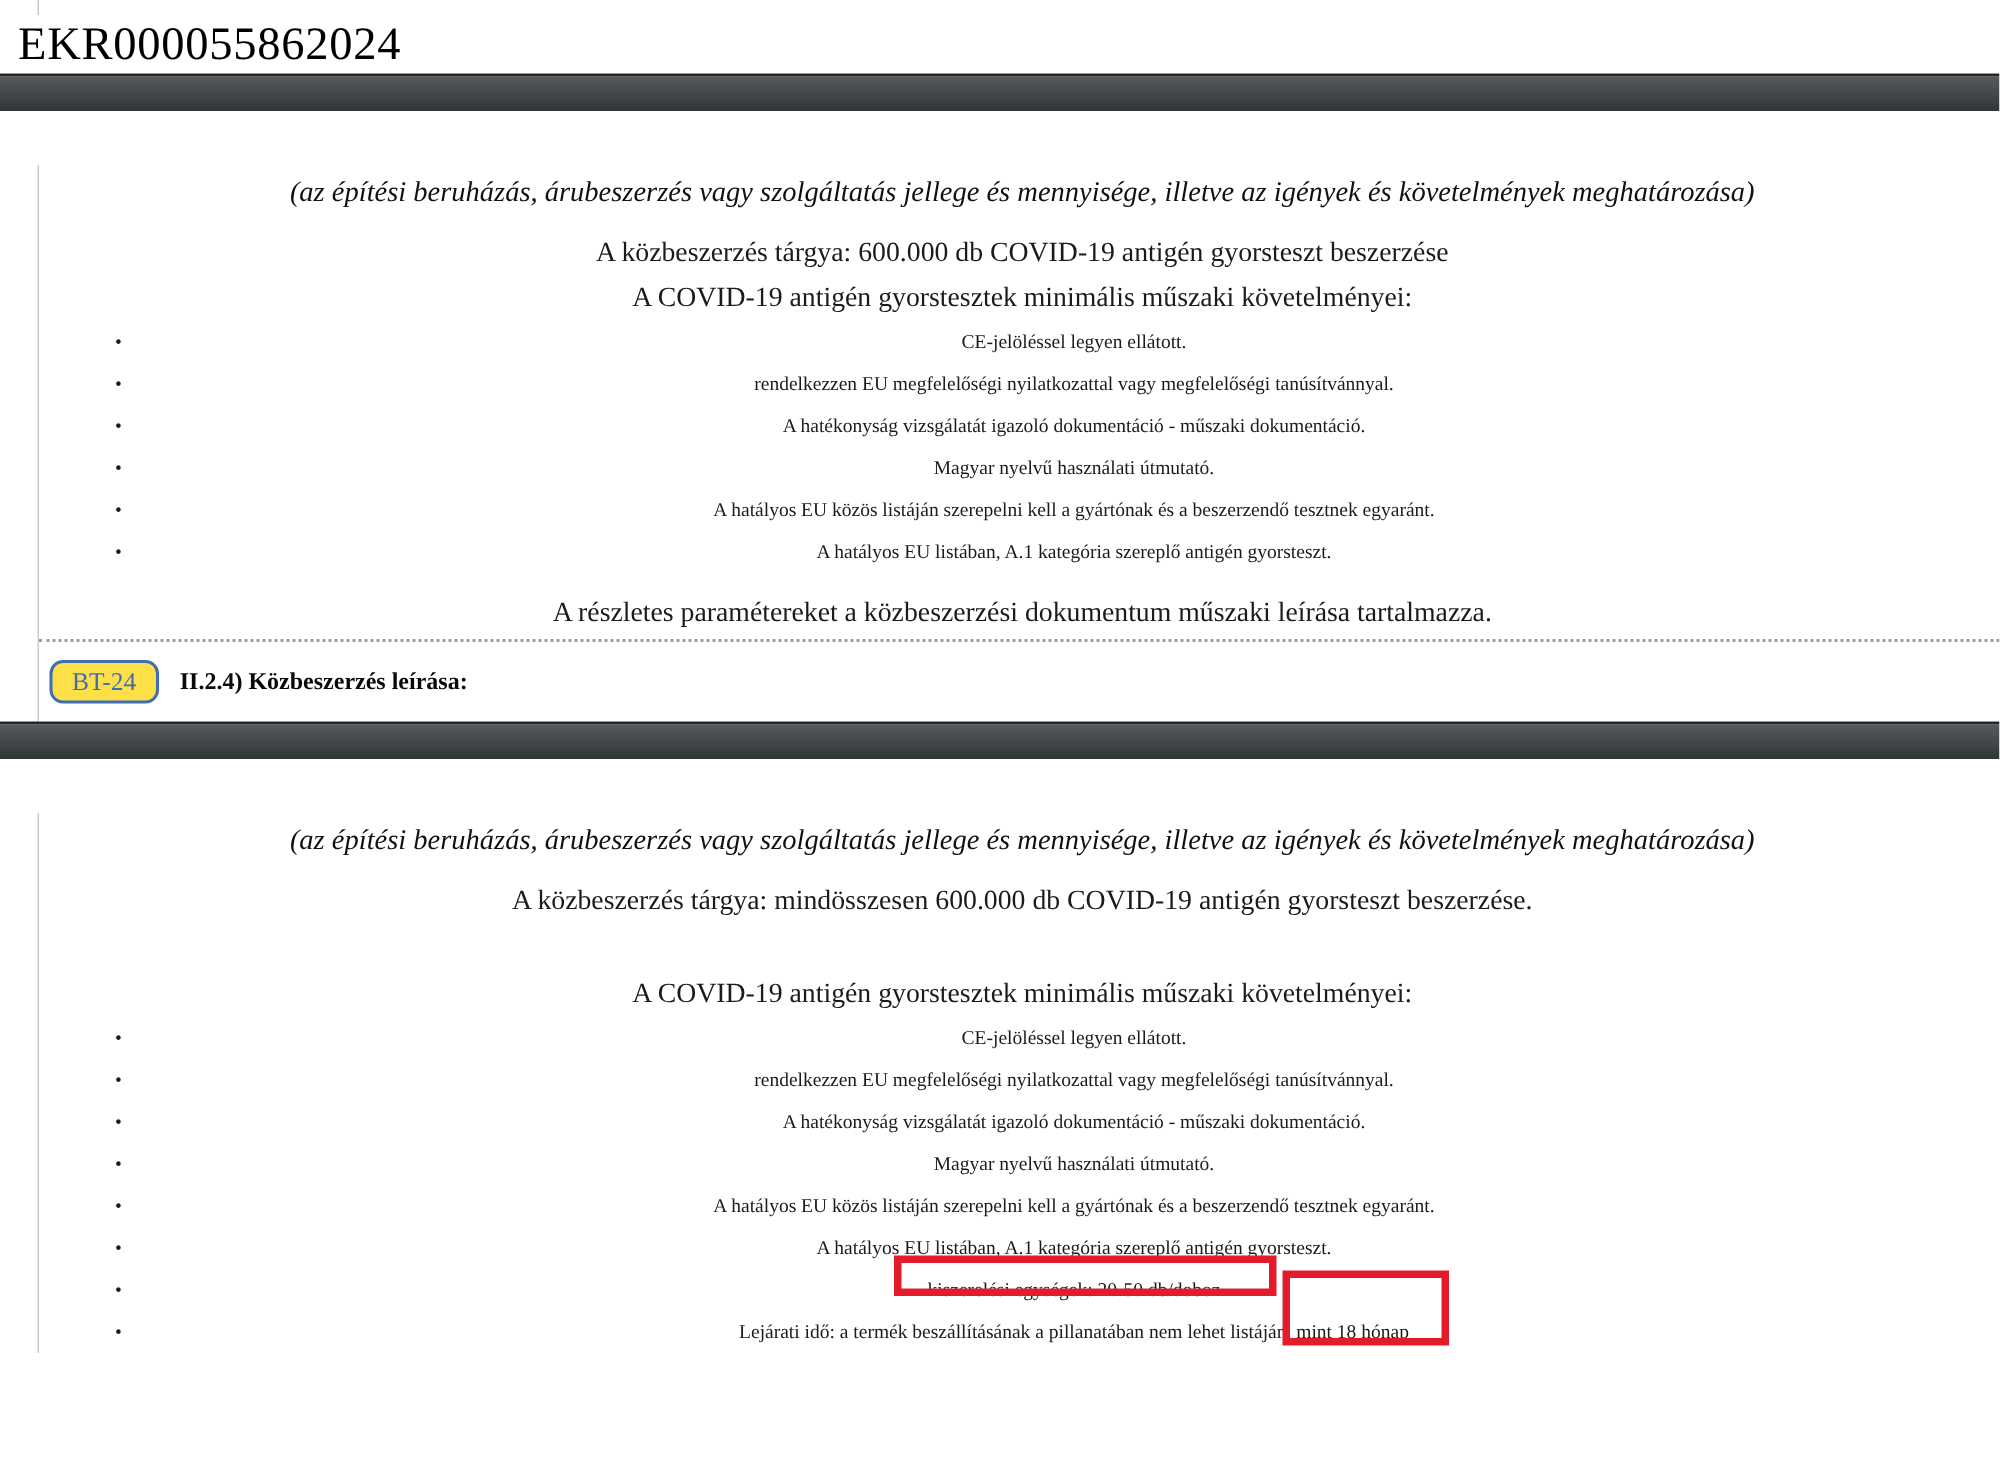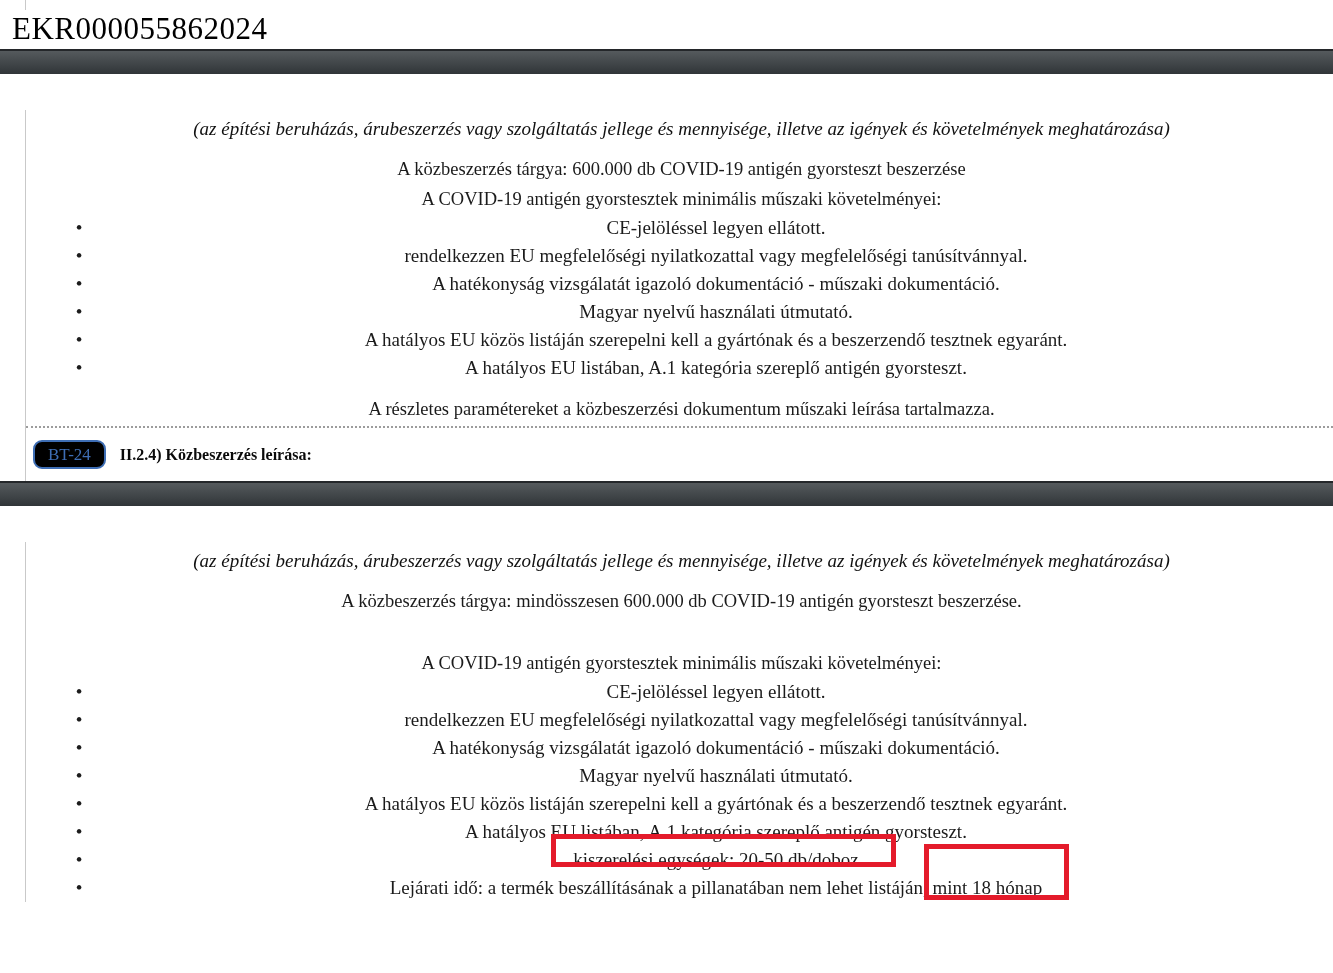--- a/index.html
+++ b/index.html
@@ -38,21 +38,21 @@
     border-bottom:2px dotted var(--dot-gray);
   }
   .section-content.no-dotted{border-bottom:none;padding-bottom:0;}
   .intro{
     font-style:italic;font-size:19px;line-height:26px;margin:0 0 12px 0;color:#111;
   }
   .para{font-size:18.5px;line-height:30px;margin:0;}
   .gap-after{margin-bottom:32px;}
   .footer-para{margin-top:12px;}
   .blist{list-style:none;margin:0;padding:0;}
-  .blist li{display:flex;line-height:28px;font-size:19px;}
+  .blist li{display:flex;line-height:28px;font-size:13px;}
   .blist li::before{
     content:"\2022";
     flex:0 0 60px;width:60px;padding-left:9px;
   }
   .btxt{flex:1 1 auto;}
   
   .hl{position:relative;}
   .hl::before{
     content:"";position:absolute;border:5px solid var(--highlight-box);
     pointer-events:none;
@@ -61,21 +61,21 @@
   .hl-pack::before{top:-15px;bottom:3px;left:-22px;right:-37px;}
   .hl-18::before{top:-33px;bottom:-2px;left:-9px;right:-27px;}
   .field-row{
     display:flex;align-items:center;
     padding:12px 0 12px 7px;
   }
   .badge{
     display:inline-block;
     font-size:17px;line-height:21px;padding:2px 13px;
     border:2px solid var(--badge-blue);border-radius:9px;
-    color:var(--badge-blue);background:#000000;
+    color:var(--badge-blue);background:#fde047;
   }
   .field-label{
     font-size:16px;font-weight:bold;color:#0a0a0a;margin-left:14px;
   }
 </style>
 </head>
 <body>
 
 <div class="page">
 

